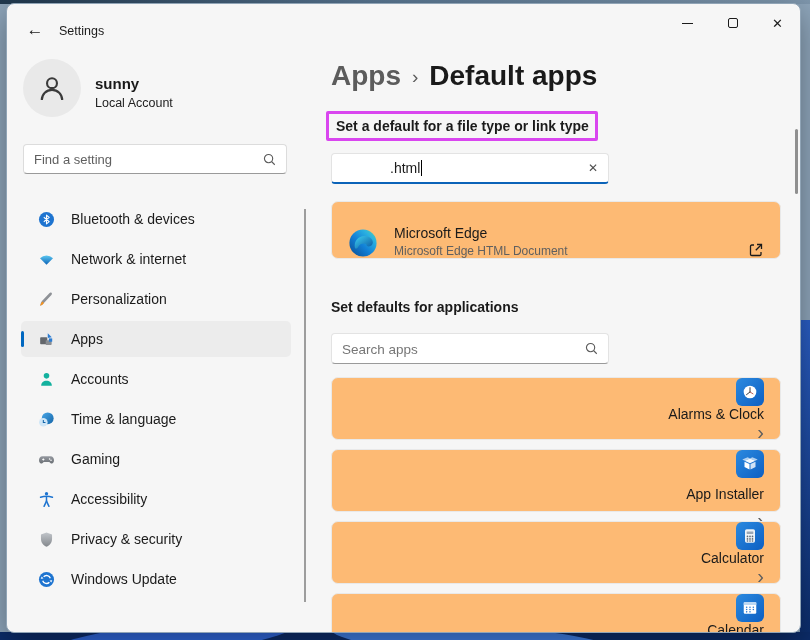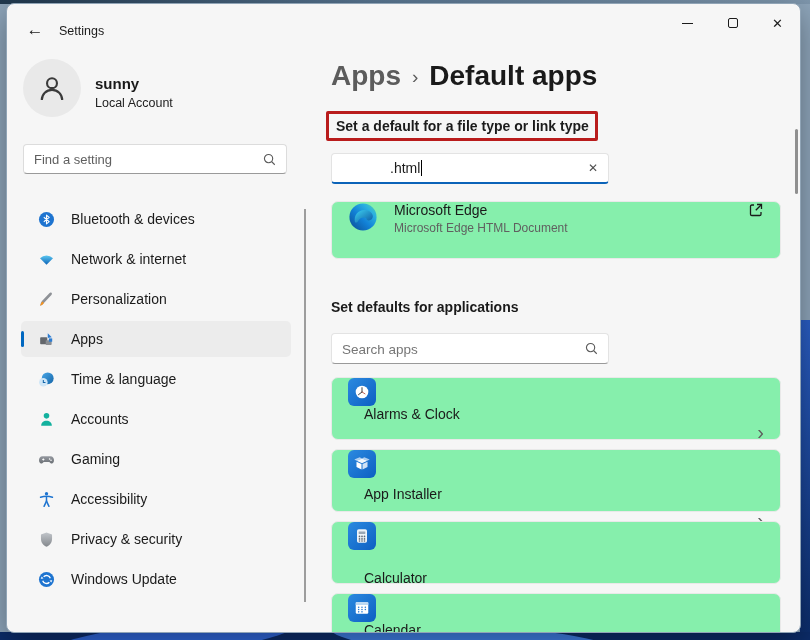--- a/index.html
+++ b/index.html
@@ -57,32 +57,32 @@
   .nav-label { font-size:14px; color:#1b1b1b; }
   .side-scroll { position:absolute; left:297px; top:205px; width:2px; height:393px; background:#9d9d9d; }
 
   
   .breadcrumb { position:absolute; left:324px; top:56px; display:flex; align-items:center; }
   .bc-parent { font-size:28px; font-weight:600; color:#5c5c5c; cursor:pointer; }
   .bc-sep { font-size:19px; color:#5c5c5c; margin:2px 11px 0 11px; }
   .bc-current { font-size:28px; font-weight:600; color:#1a1a1a; }
 
   .annot-box { position:absolute; left:319px; top:107px; width:272px; height:30px;
-               border:3px solid #b91c1c; border-radius:2px; display:flex; align-items:center; }
+               border:3px solid #d946ef; border-radius:2px; display:flex; align-items:center; }
   .annot-text { font-size:14px; font-weight:600; color:#1b1b1b; padding-left:7px; white-space:nowrap; }
 
   .ft-input { position:absolute; left:324px; top:149px; width:278px; height:31px; background:#fff;
               border:1px solid #e3e3e3; border-bottom:2px solid #0b63b8; border-radius:4px;
               display:flex; align-items:center; padding:0 10px; cursor:text; }
   .ft-value { font-size:14px; color:#1b1b1b;margin-left:48px; }
   .caret { width:1px; height:16px; background:#000; margin-left:1px; }
   .clear-x { margin-left:auto; font-size:12px; color:#4f4f4f; cursor:pointer; }
 
-  .card { position:absolute; background:#86efac; border:1px solid #e9e9e9; border-radius:7px;
-          display:flex; align-items:flex-start; padding:0 16px; cursor:pointer; }
+  .card { position:absolute; background:#fdba74; border:1px solid #e9e9e9; border-radius:7px;
+          display:flex; align-items:flex-end; padding:0 16px; cursor:pointer; }
   .edge-card { left:324px; top:197px; width:450px; height:58px; }
   .edge-text { margin-left:16px; }
   .edge-title { font-size:14px; color:#1a1a1a; margin-bottom:3px; }
   .edge-sub { font-size:12px; color:#606060; }
   .ext-icon { margin-left:auto; }
 
   .sec-heading { position:absolute; left:324px; top:295px; font-size:14px; font-weight:700; color:#1a1a1a; }
 
   .apps-search { position:absolute; left:324px; top:329px; width:278px; height:31px; background:#fff;
                  border:1px solid #e3e3e3; border-bottom-color:#9a9a9a; border-radius:4px; }
@@ -175,38 +175,38 @@
       <svg class="nav-icon" viewBox="0 0 24 24">
         <rect x="4" y="9" width="9" height="9" rx="1" fill="#63676c"></rect>
         <rect x="11" y="13" width="7.5" height="6" rx="1" fill="#8a8e93"></rect>
         <path d="M13.6 4 L18.6 9 L13.6 10 Z" fill="#2b7cd3"></path>
         <rect x="15" y="10.6" width="4.2" height="4.2" fill="#2b7cd3"></rect>
       </svg>
       <span class="nav-label">Apps</span>
     </div>
     <div class="nav-item">
       <svg class="nav-icon" viewBox="0 0 24 24">
+        <circle cx="12" cy="7.4" r="3.5" fill="#13b19e"></circle>
+        <path d="M5.3 19.8 c0 -3.8 3 -6.2 6.7 -6.2 s6.7 2.4 6.7 6.2 z" fill="#13b19e"></path>
+      </svg>
+      <span class="nav-label">Accounts</span>
+    </div>
+    <div class="nav-item">
+      <svg class="nav-icon" viewBox="0 0 24 24">
         <defs>
             <linearGradient id="gTime" x1="0" y1="0" x2="1" y2="1">
               <stop offset="0" stop-color="#4aa8e8"></stop>
               <stop offset="1" stop-color="#1565a8"></stop>
             </linearGradient>
           </defs>
         <circle cx="13.5" cy="10.5" r="7.5" fill="url(#gTime)"></circle>
         <circle cx="8" cy="15.5" r="5.4" fill="#cfe6f7"></circle>
         <path d="M8 12.6 V15.7 H10.7" stroke="#1565a8" stroke-width="1.3" fill="none"></path>
       </svg>
       <span class="nav-label">Time &amp; language</span>
-    </div>
-    <div class="nav-item">
-      <svg class="nav-icon" viewBox="0 0 24 24">
-        <circle cx="12" cy="7.4" r="3.5" fill="#13b19e"></circle>
-        <path d="M5.3 19.8 c0 -3.8 3 -6.2 6.7 -6.2 s6.7 2.4 6.7 6.2 z" fill="#13b19e"></path>
-      </svg>
-      <span class="nav-label">Accounts</span>
     </div>
     <div class="nav-item">
       <svg class="nav-icon" viewBox="0 0 24 24">
         <defs>
             <linearGradient id="gGame" x1="0" y1="0" x2="0" y2="1">
               <stop offset="0" stop-color="#9599a0"></stop>
               <stop offset="1" stop-color="#6b7075"></stop>
             </linearGradient>
           </defs>
         <path d="M7 8 H17 C20 8 21.5 10.5 21.5 13 C21.5 15.5 20.2 17 18.7 17 C17.2 17 16.5 16 15.5 15 H8.5 C7.5 16 6.8 17 5.3 17 C3.8 17 2.5 15.5 2.5 13 C2.5 10.5 4 8 7 8 Z" fill="url(#gGame)"></path>
@@ -333,21 +333,21 @@
           <path d="M18.6 9.3 L12.6 12.1 V18.6 L18.6 15.6 Z" opacity=".8"></path>
           <path d="M5.6 8.2 L2.8 6.6 L9.2 3.9 L12 5.4 Z" opacity=".65"></path>
           <path d="M18.4 8.2 L21.2 6.6 L14.8 3.9 L12 5.4 Z" opacity=".65"></path>
         </g>
       </svg>
     </div>
     <span class="app-name">App Installer</span>
     <span class="row-chevron">›</span>
   </div>
 
-  <div class="card app-card" style="top:517px;gap:20px;">
+  <div class="card app-card" style="top:517px;">
     <div class="app-tile">
       <svg width="20" height="20" viewBox="0 0 24 24">
         <rect x="6" y="4" width="12" height="16" rx="2" fill="#eef3f8"></rect>
         <rect x="8" y="6.5" width="8" height="3" rx=".5" fill="#9aa7b5"></rect>
         <g fill="#5b6773">
           <circle cx="9" cy="12.5" r="1"></circle>
             <circle cx="12" cy="12.5" r="1"></circle>
             <circle cx="15" cy="12.5" r="1"></circle>
           <circle cx="9" cy="15.5" r="1"></circle>
             <circle cx="12" cy="15.5" r="1"></circle>

